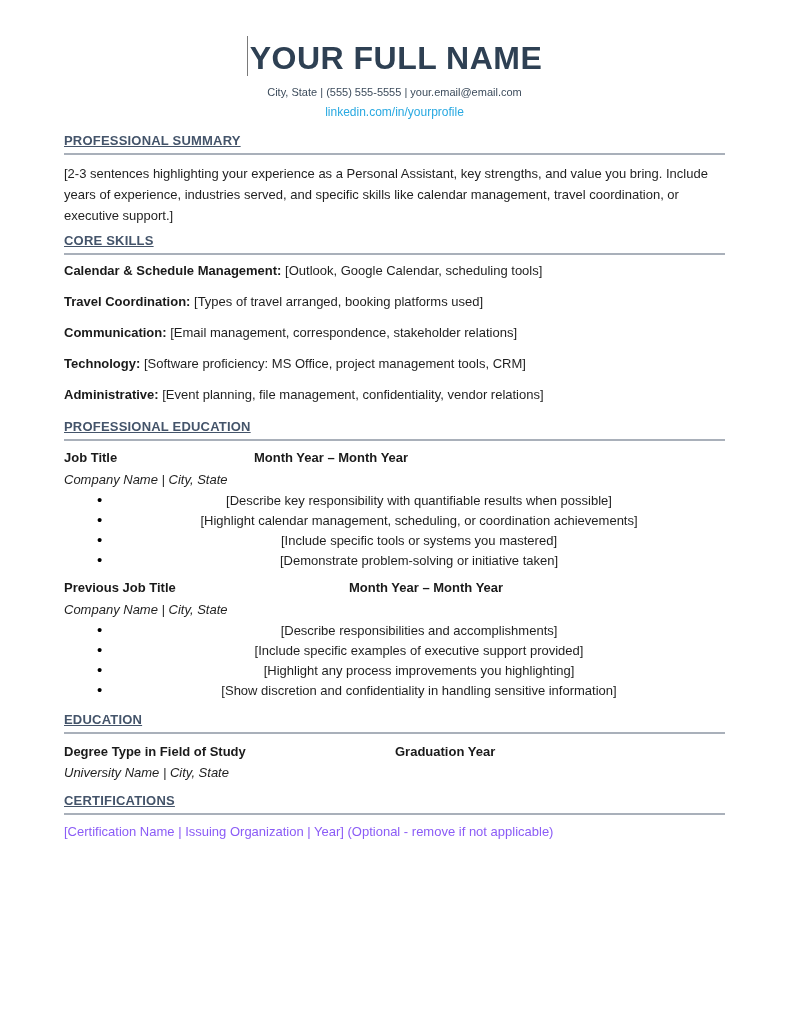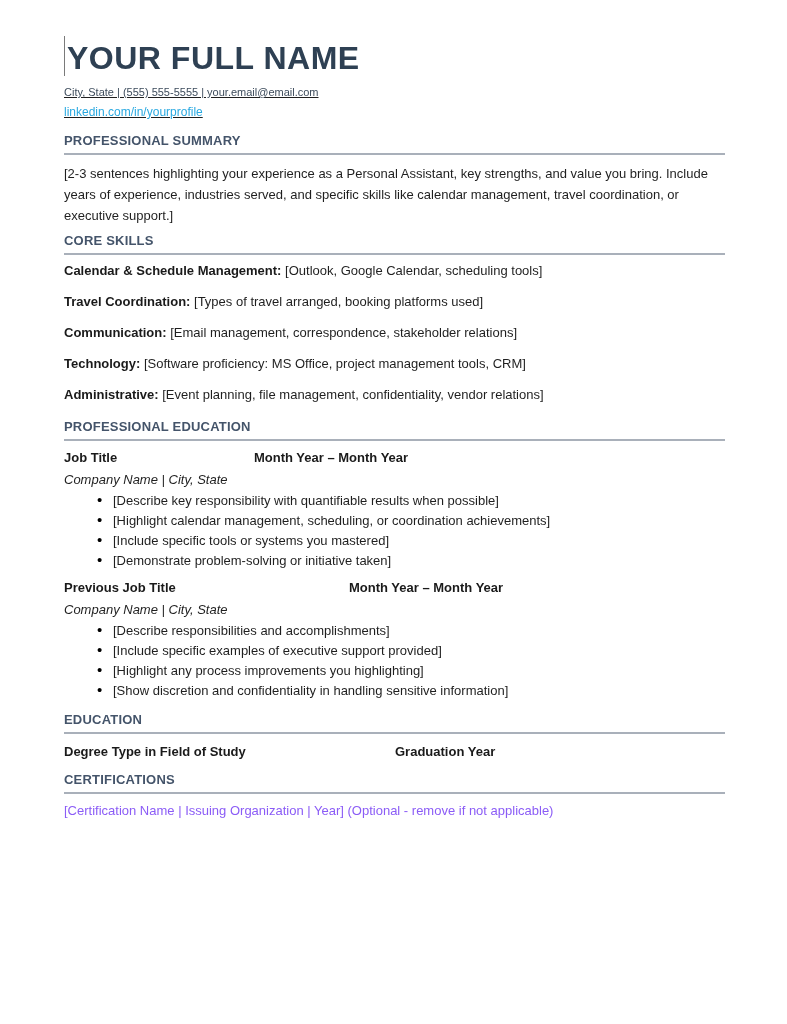--- a/index.html
+++ b/index.html
@@ -8,21 +8,21 @@
     width: 787px;
     height: 1024px;
     background: #ffffff;
     font-family: "Liberation Sans", sans-serif;
     color: #1f1f1f;
     overflow: hidden;
     box-sizing: border-box;
     padding: 36px 62px 0 64px;
   }
   
-  .doc-header { text-align: left; text-decoration: underline; }
+  .doc-header { text-align: center; }
   .doc-name {
     font-size: 32px;
     font-weight: bold;
     color: #2e4053;
     letter-spacing: 0.5px;
     line-height: 38px;
     display: inline-block;
     position: relative;
   }
   .caret {
@@ -48,20 +48,21 @@
     cursor: pointer;
   }
   
   .section-title {
     font-size: 13px;
     font-weight: bold;
     color: #44546a;
     letter-spacing: 0.2px;
     padding-bottom: 5px;
     border-bottom: 2px solid #a9b0ba;
+    text-decoration: underline;
   }
   .st-summary   { margin-top: 14px; }
   .st-skills    { margin-top: 7px; }
   .st-exp       { margin-top: 9px; }
   .st-edu       { margin-top: 14px; }
   .st-cert      { margin-top: 13px; }
 
   .summary-body {
     margin-top: 8px;
     font-size: 13px;
@@ -95,20 +96,21 @@
   .company-line {
     margin-top: 7px;
     font-size: 13px;
     font-style: italic;
     color: #1f1f1f;
   }
   ul.bullets {
     list-style: none;
     margin: 7px 0 0 0;
     padding: 0;
+    text-align: center;
   }
   ul.bullets li {
     position: relative;
     padding-left: 49px;
     font-size: 13px;
     line-height: 14px;
     margin-bottom: 6px;
     color: #1f1f1f;
   }
   ul.bullets li::before {
@@ -193,17 +195,18 @@
       <li>[Highlight any process improvements you highlighting]</li>
       <li>[Show discretion and confidentiality in handling sensitive information]</li>
     </ul>
   </div>
 
   <div class="section-title st-edu">EDUCATION</div>
   <div class="edu-head">
     <span>Degree Type in Field of Study</span>
     <span class="job-dates dates-edu">Graduation Year</span>
   </div>
+  <div class="school-line">University Name | City, State</div>
 
   <div class="section-title st-cert">CERTIFICATIONS</div>
   <div class="cert-body">[Certification Name | Issuing Organization | Year] (Optional - remove if not applicable)</div>
 
 </div>
 
 </body></html>

